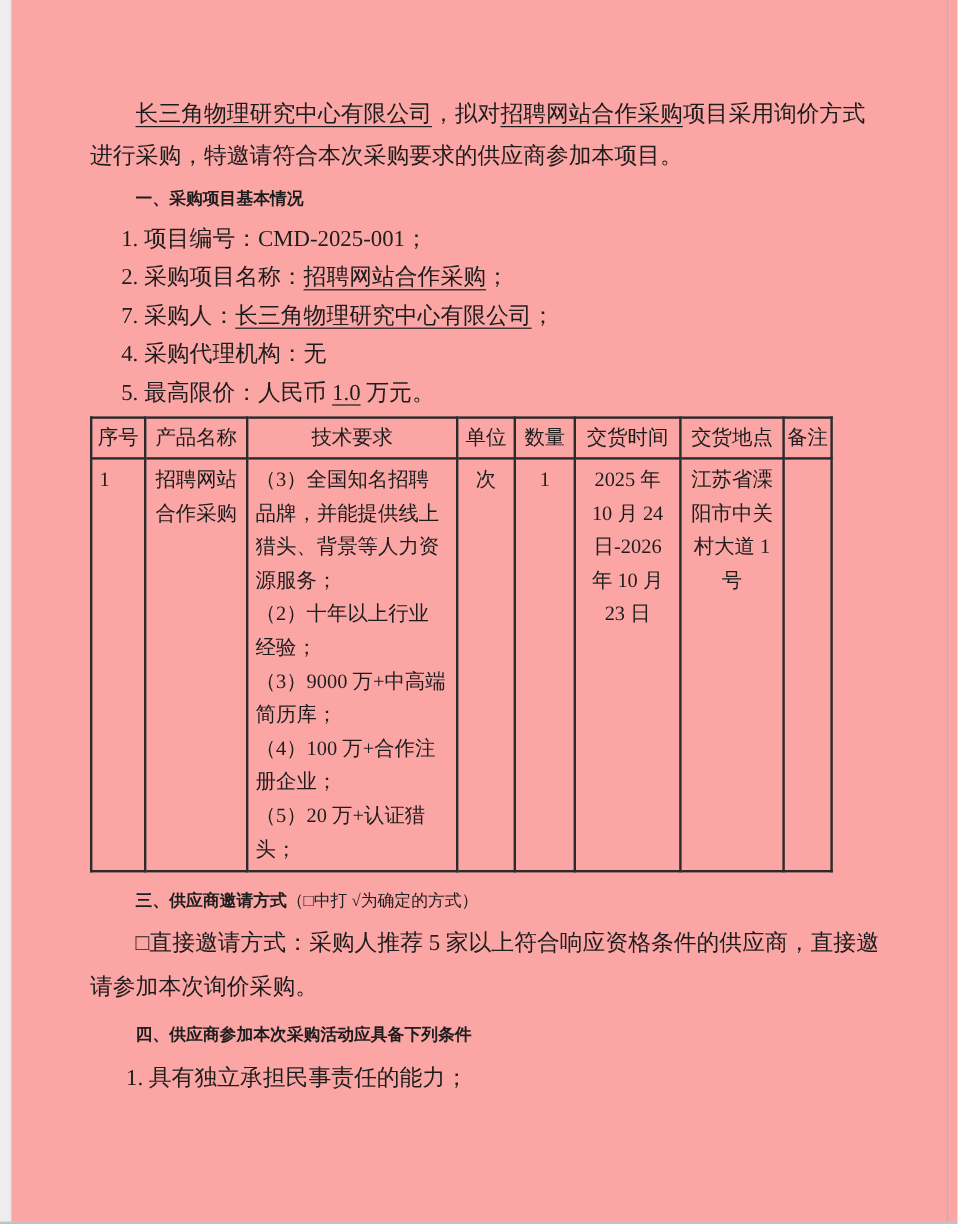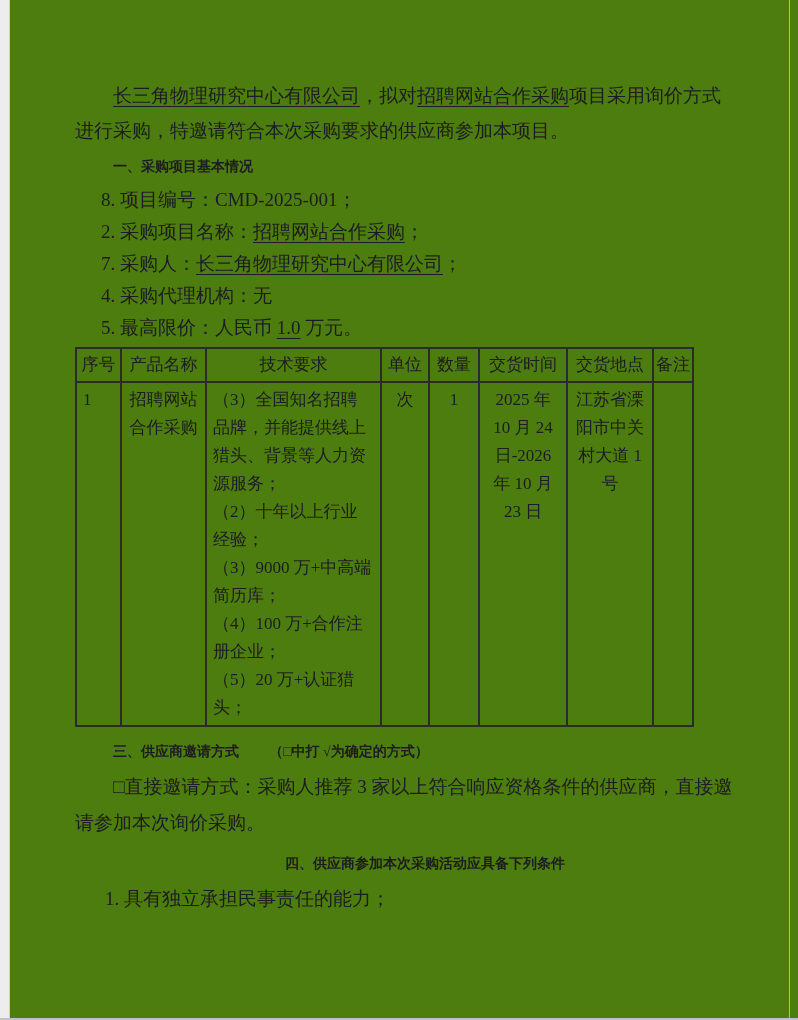--- a/index.html
+++ b/index.html
@@ -3,21 +3,21 @@
 <meta charset="utf-8">
 <style>
   html, body { margin:0; padding:0; background:#ffffff; }
   body {
     font-family: "Liberation Serif", "DejaVu Serif", serif;
     color:#1d1d1d;
   }
   .canvas {
     position:relative;
     width:798px; height:1020px;
-    background:#4d7c0f;
+    background:#fca5a5;
     overflow:hidden;
   }
   .gutter-left {
     position:absolute; left:0; top:0; bottom:0;
     width:9px; background:#ededed; border-right:1px solid #cfcfcf;
   }
   .right-edge {
     position:absolute; top:0; bottom:0; left:789px;
     width:1px; background:#b3b3b3;
   }
@@ -28,21 +28,21 @@
   .content {
     position:absolute; left:75px; top:78px; width:662px;
     font-size:19px;
   }
   .intro { margin:0; line-height:35px; text-indent:2em; }
   .u { text-decoration:underline; text-underline-offset:4px; }
   .sec-h {
     font-weight:bold; font-size:14px;
     margin:4px 0 0 0; padding-left:38px; line-height:30px;
   }
-  .sec-h .note { font-weight:bold;margin-left:30px; }
+  .sec-h .note { font-weight:normal; }
   .num-list { list-style:none; margin:2px 0 0 0; padding:0 0 0 26px; }
   .num-list li { line-height:32px; }
   .brief-h { margin-top:0; line-height:26px; }
   table.brief {
     border-collapse:collapse; table-layout:fixed;
     width:617px; margin-top:3px; font-size:17px;
   }
   table.brief th, table.brief td {
     border:2px solid #2b2b2b;
     vertical-align:top;
@@ -50,40 +50,40 @@
     font-weight:normal;
     overflow:hidden;
   }
   table.brief th { text-align:center; line-height:26px; padding:3px 2px; }
   td.c { text-align:center; }
   td .cell-line { margin:0; line-height:28px; }
   td.tech p { margin:0; line-height:28px; }
   .opt { margin:2px 0 0 0; line-height:36px; text-indent:2em; }
   .opt-first { margin-top:2px; }
   .h3-gap { margin-top:10px; }
-  .h4-gap { margin-top:8px;text-align:center; }
+  .h4-gap { margin-top:8px; }
   .cond-list { list-style:none; margin:2px 0 0 0; padding:0 0 0 30px; }
   .cond-list li { line-height:35px; }
 </style>
 </head>
 <body>
 
 <div class="canvas">
   <div class="gutter-left"></div>
   <div class="right-edge"></div>
   <div class="bottom-edge"></div>
 
   <div class="content">
 
     <p class="intro"><span class="u">长三角物理研究中心有限公司</span><span>，拟对</span><span class="u">招聘网站合作采购</span><span>项目采用询价方式进行采购，特邀请符合本次采购要求的供应商参加本项目。</span></p>
 
     <p class="sec-h">一、采购项目基本情况</p>
 
     <ul class="num-list">
-      <li><span>8. 项目编号：</span><span>CMD-2025-001</span><span>；</span></li>
+      <li><span>1. 项目编号：</span><span>CMD-2025-001</span><span>；</span></li>
       <li><span>2. 采购项目名称：</span><span class="u">招聘网站合作采购</span><span>；</span></li>
       <li><span>7. 采购人：</span><span class="u">长三角物理研究中心有限公司</span><span>；</span></li>
       <li><span>4. 采购代理机构：</span><span>无</span><span></span></li>
       <li><span>5. 最高限价：人民币 </span><span class="u">1.0</span><span> 万元。</span></li>
     </ul>
 
 
     <table class="brief">
       <colgroup>
         <col style="width:45px">
@@ -137,21 +137,21 @@
           <td>
               <p class="cell-line"></p>
             </td>
         </tr>
       </tbody>
     </table>
 
     <p class="sec-h h3-gap"><span>三、供应商邀请方式</span><span class="note">（□中打 √为确定的方式）</span></p>
 
 
-    <p class="opt">□直接邀请方式：采购人推荐 3 家以上符合响应资格条件的供应商，直接邀请参加本次询价采购。</p>
+    <p class="opt">□直接邀请方式：采购人推荐 5 家以上符合响应资格条件的供应商，直接邀请参加本次询价采购。</p>
 
     <p class="sec-h h4-gap">四、供应商参加本次采购活动应具备下列条件</p>
 
     <ul class="cond-list">
       <li>1. 具有独立承担民事责任的能力；</li>
 
     </ul>
 
   </div>
 </div>

